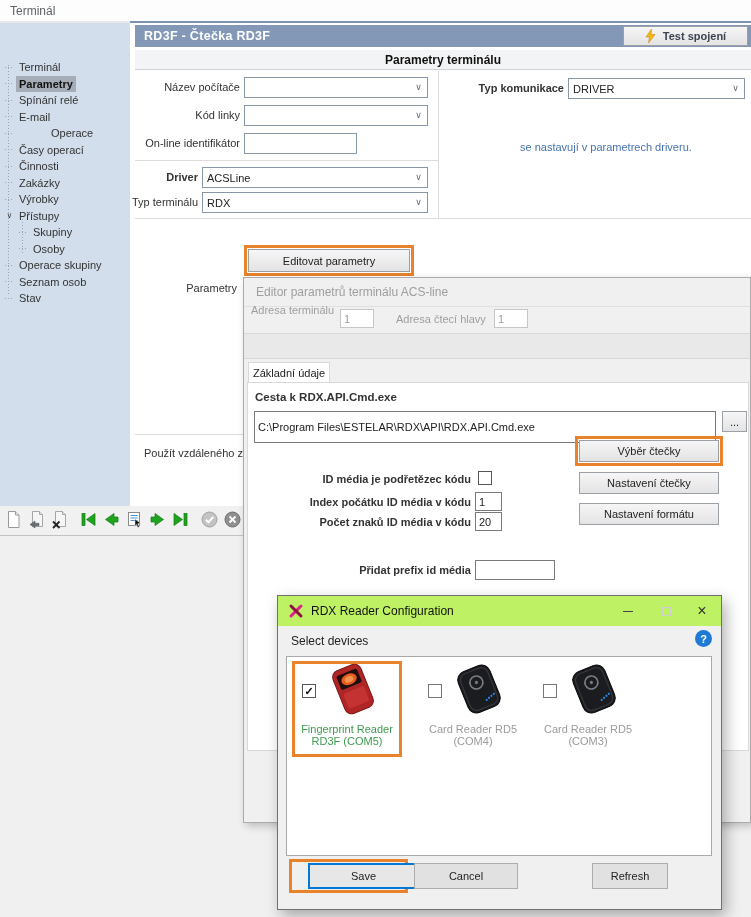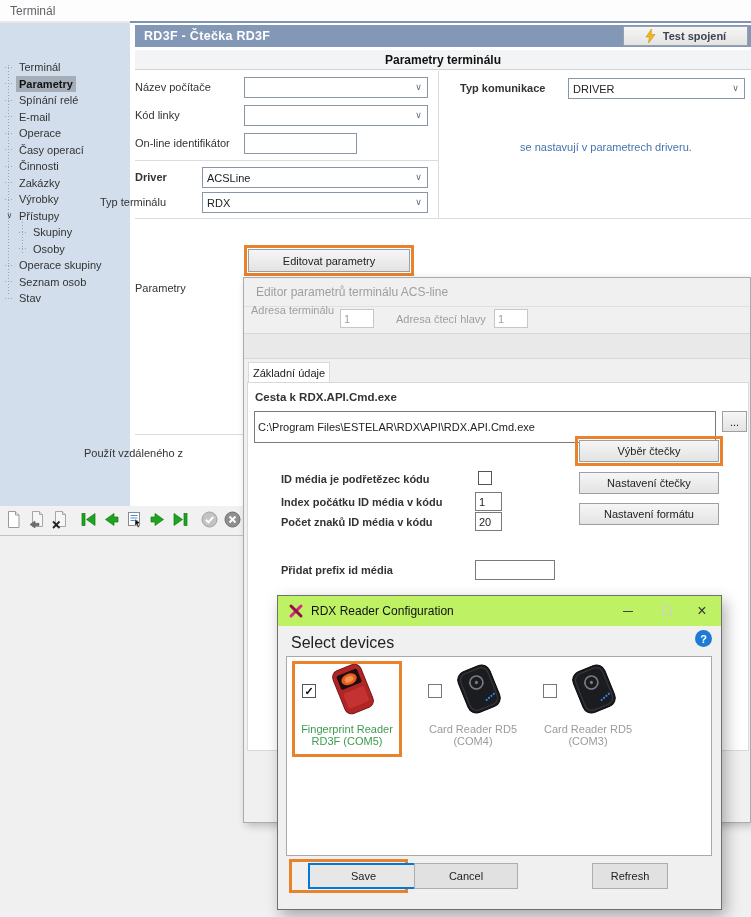--- a/index.html
+++ b/index.html
@@ -1,19 +1,19 @@
 <!DOCTYPE html>
 <html><head>
 <meta charset="utf-8">
 <style>
   * { margin:0; padding:0; box-sizing:border-box; }
   html,body { width:751px; height:917px; }
   body { position:relative; font-family:"Liberation Sans",sans-serif; background:#fff; overflow:hidden; font-size:11px; color:#333; }
   .abs { position:absolute; }
-  .rlabel { font-size:11px; color:#333; white-space:nowrap; }
+  .rlabel { font-size:11px; color:#333; text-align:right; white-space:nowrap; }
   .blabel { font-weight:bold; }
   .combo { background:#fff; border:1px solid #8897a8; display:flex; align-items:center; padding-left:4px; font-size:11px; color:#222; }
   .combo .chev { margin-left:auto; width:17px; text-align:center; color:#5c6b7d; font-size:9px; line-height:19px; }
   .tbox { background:#fff; border:1px solid #8897a8; font-size:11px; color:#222; padding:0 3px; font-family:"Liberation Sans",sans-serif; outline:none; }
   .btn { background:linear-gradient(#f6f6f6,#e3e3e3); border:1px solid #9aa0a6; font-size:11px; color:#222; display:flex; align-items:center; justify-content:center; white-space:nowrap; }
   .orange-box { border:3px solid #E8822B; padding:1px; }
   .sep { background:#dcdcdc; }
   .dotline-v { width:1px; background:repeating-linear-gradient(to bottom,#93a6bd 0 1px,transparent 1px 3px); }
   .tree-item { height:16.5px; line-height:16.5px; white-space:nowrap; display:flex; align-items:center; }
   .tree-dash { display:inline-block; width:8px; height:1px; background:repeating-linear-gradient(to right,#93a6bd 0 1px,transparent 1px 3px); margin:0 3px 0 0; }
@@ -47,21 +47,21 @@
         <span class="tlabel">Parametry</span>
       </div>
     <div class="tree-item" style="padding-left:2px;">
         <span class="tree-dash"></span>
         <span class="tlabel">Spínání relé</span>
       </div>
     <div class="tree-item" style="padding-left:2px;">
         <span class="tree-dash"></span>
         <span class="tlabel">E-mail</span>
       </div>
-    <div class="tree-item" style="padding-left:2px;">
+    <div class="tree-item" style="padding-left:2px;gap:32px;">
         <span class="tree-dash"></span>
         <span class="tlabel">Operace</span>
       </div>
     <div class="tree-item" style="padding-left:2px;">
         <span class="tree-dash"></span>
         <span class="tlabel">Časy operací</span>
       </div>
     <div class="tree-item" style="padding-left:2px;text-align:center;">
         <span class="tree-dash"></span>
         <span class="tlabel">Činnosti</span>
@@ -270,21 +270,21 @@
         <span style="width:10px;height:1px;background:#444;display:inline-block;"></span>
       </span>
     <span class="abs winbtn" style="left:369px;top:0;">
         <span style="width:9px;height:9px;border:1px solid #cfcfcf;display:inline-block;"></span>
       </span>
     <span class="abs winbtn" style="left:405px;top:0;">
         <span style="font-size:16px;color:#333;line-height:16px;">×</span>
       </span>
   </div>
 
-  <div class="abs" style="left:13px;top:38px;font-size:16px;color:#222;">Select devices</div>
+  <div class="abs" style="left:13px;top:38px;font-size:12px;color:#222;">Select devices</div>
   <div class="abs" style="left:417px;top:34px;width:17px;height:17px;border-radius:50%;background:#1E7AD4;color:#fff;font-weight:bold;font-size:11px;display:flex;align-items:center;justify-content:center;">?</div>
 
   <div class="abs" style="left:8px;top:60px;width:426px;height:200px;background:#fff;border:1px solid #a9a9a9;"></div>
 
   <div class="abs orange-box" style="left:14px;top:65px;width:110px;height:96px;"></div>
   <div class="abs checkbox" style="left:24px;top:88px;width:14px;height:14px;">✓</div>
   <span class="abs" style="left:42px;top:66px;"><svg width="66" height="54" viewBox="0 0 66 54">
         <g transform="rotate(-22 33 27)">
           <rect x="18" y="4" width="30" height="46" rx="7" fill="#b02525" stroke="#801717"></rect>
           <rect x="22" y="9" width="22" height="15" rx="2" fill="#200d0d"></rect>

